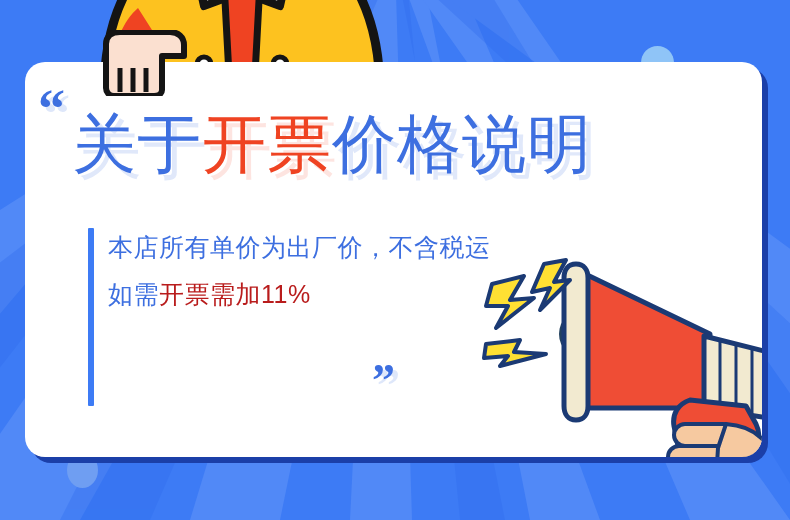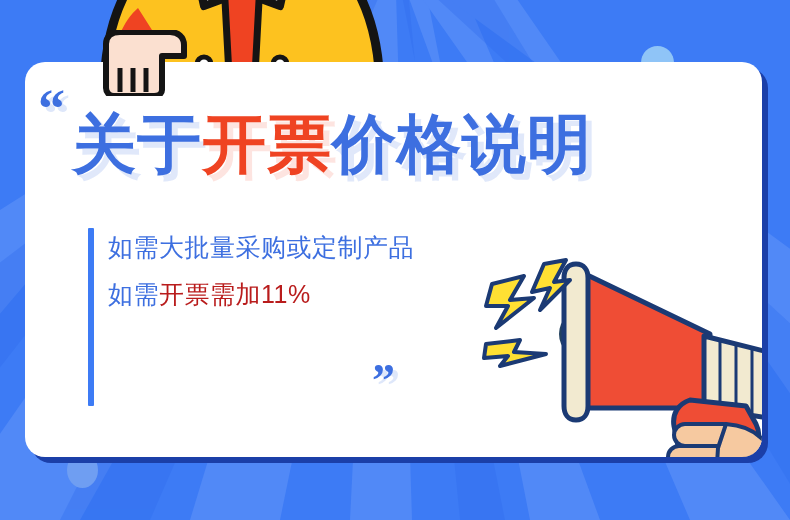--- a/index.html
+++ b/index.html
@@ -45,21 +45,21 @@
     position:absolute; left:372px; top:358px;
     font-size:46px; font-weight:bold; color:#3d6fe0;
     line-height:1;
     text-shadow:5px 5px 0 rgba(61,111,224,0.17);
     font-family:"Liberation Serif","DejaVu Serif",serif;
   }
 
   
   #title {
     position:absolute; left:72px; top:112px;
-    font-size:64px; font-weight:bold; line-height:1.0;
+    font-size:64px; font-weight:normal; line-height:1.0;
     letter-spacing:1px; white-space:nowrap;
     text-shadow:6px 6px 0 rgba(61,111,224,0.16);
   }
   #title .t-blue { color:#3d6fe0; }
   #title .t-red  { color:#ef4322; text-shadow:6px 6px 0 rgba(239,67,34,0.14); }
 
   
   #accent-bar {
     position:absolute; left:88px; top:228px;
     width:6px; height:178px; background:#3d7bf5; border-radius:1px;
@@ -125,21 +125,21 @@
     <span id="quote-open" style="left:13px; top:20px;">“</span>
 
     <div id="title" style="left:47px; top:50px;">
       <span class="t-blue">关于</span><span class="t-red">开票</span><span class="t-blue">价格说明</span>
     </div>
 
     <div id="accent-bar" style="left:63px; top:166px;"></div>
 
     <div id="body-lines" style="left:83px; top:162px;">
       <div class="body-line">
-        <span>如需大批量采购或定制产品</span><span class="b-red"></span>
+        <span>本店所有单价为出厂价，不含税运</span><span class="b-red"></span>
       </div>
       <div class="body-line">
         <span>如需</span><span class="b-red">开票需加11%</span>
       </div>
     </div>
 
     <span id="quote-close" style="left:347px; top:296px;">”</span>
 
     <svg style="position:absolute; left:453px; top:186px; width:312px; height:272px;" viewBox="0 0 312 272">
 

